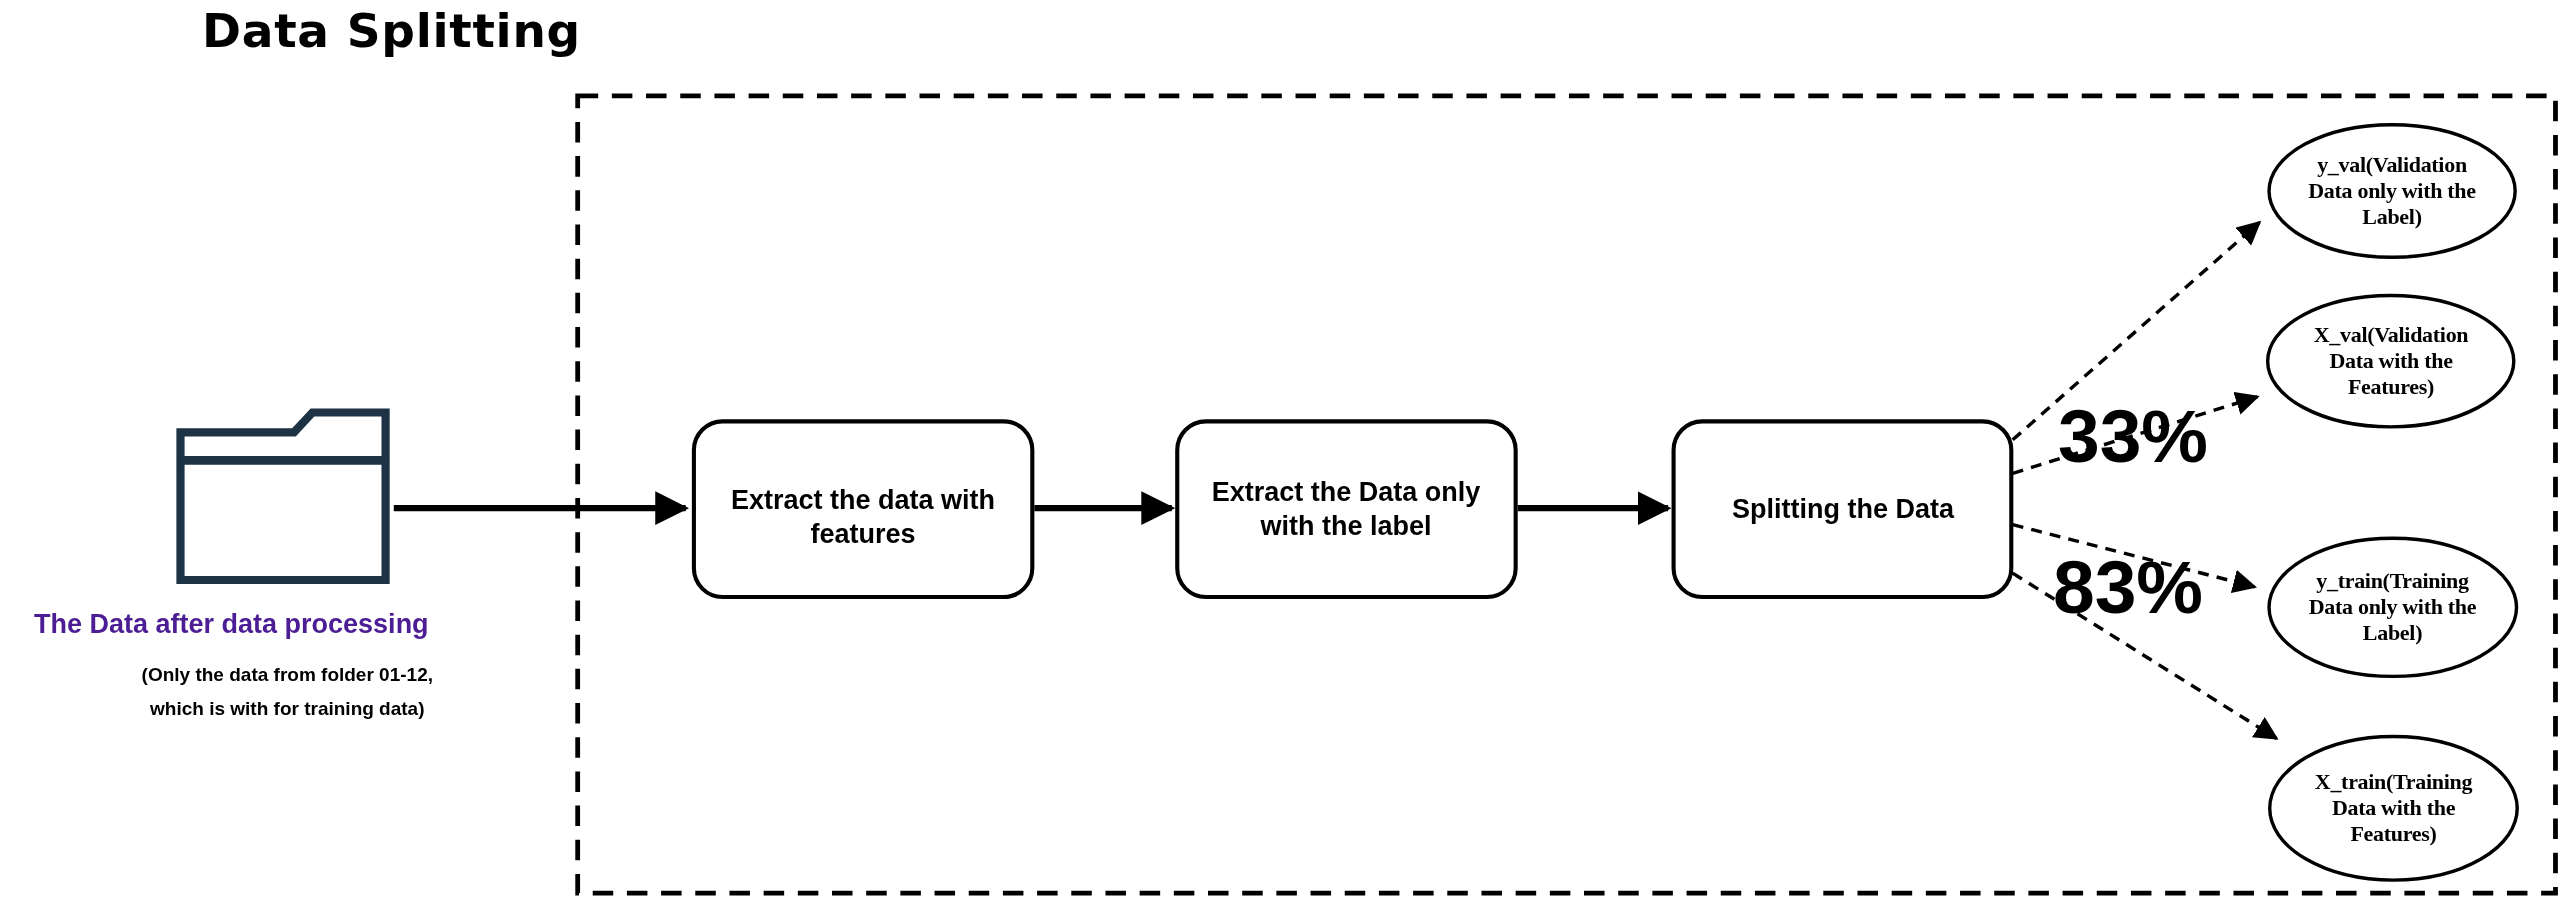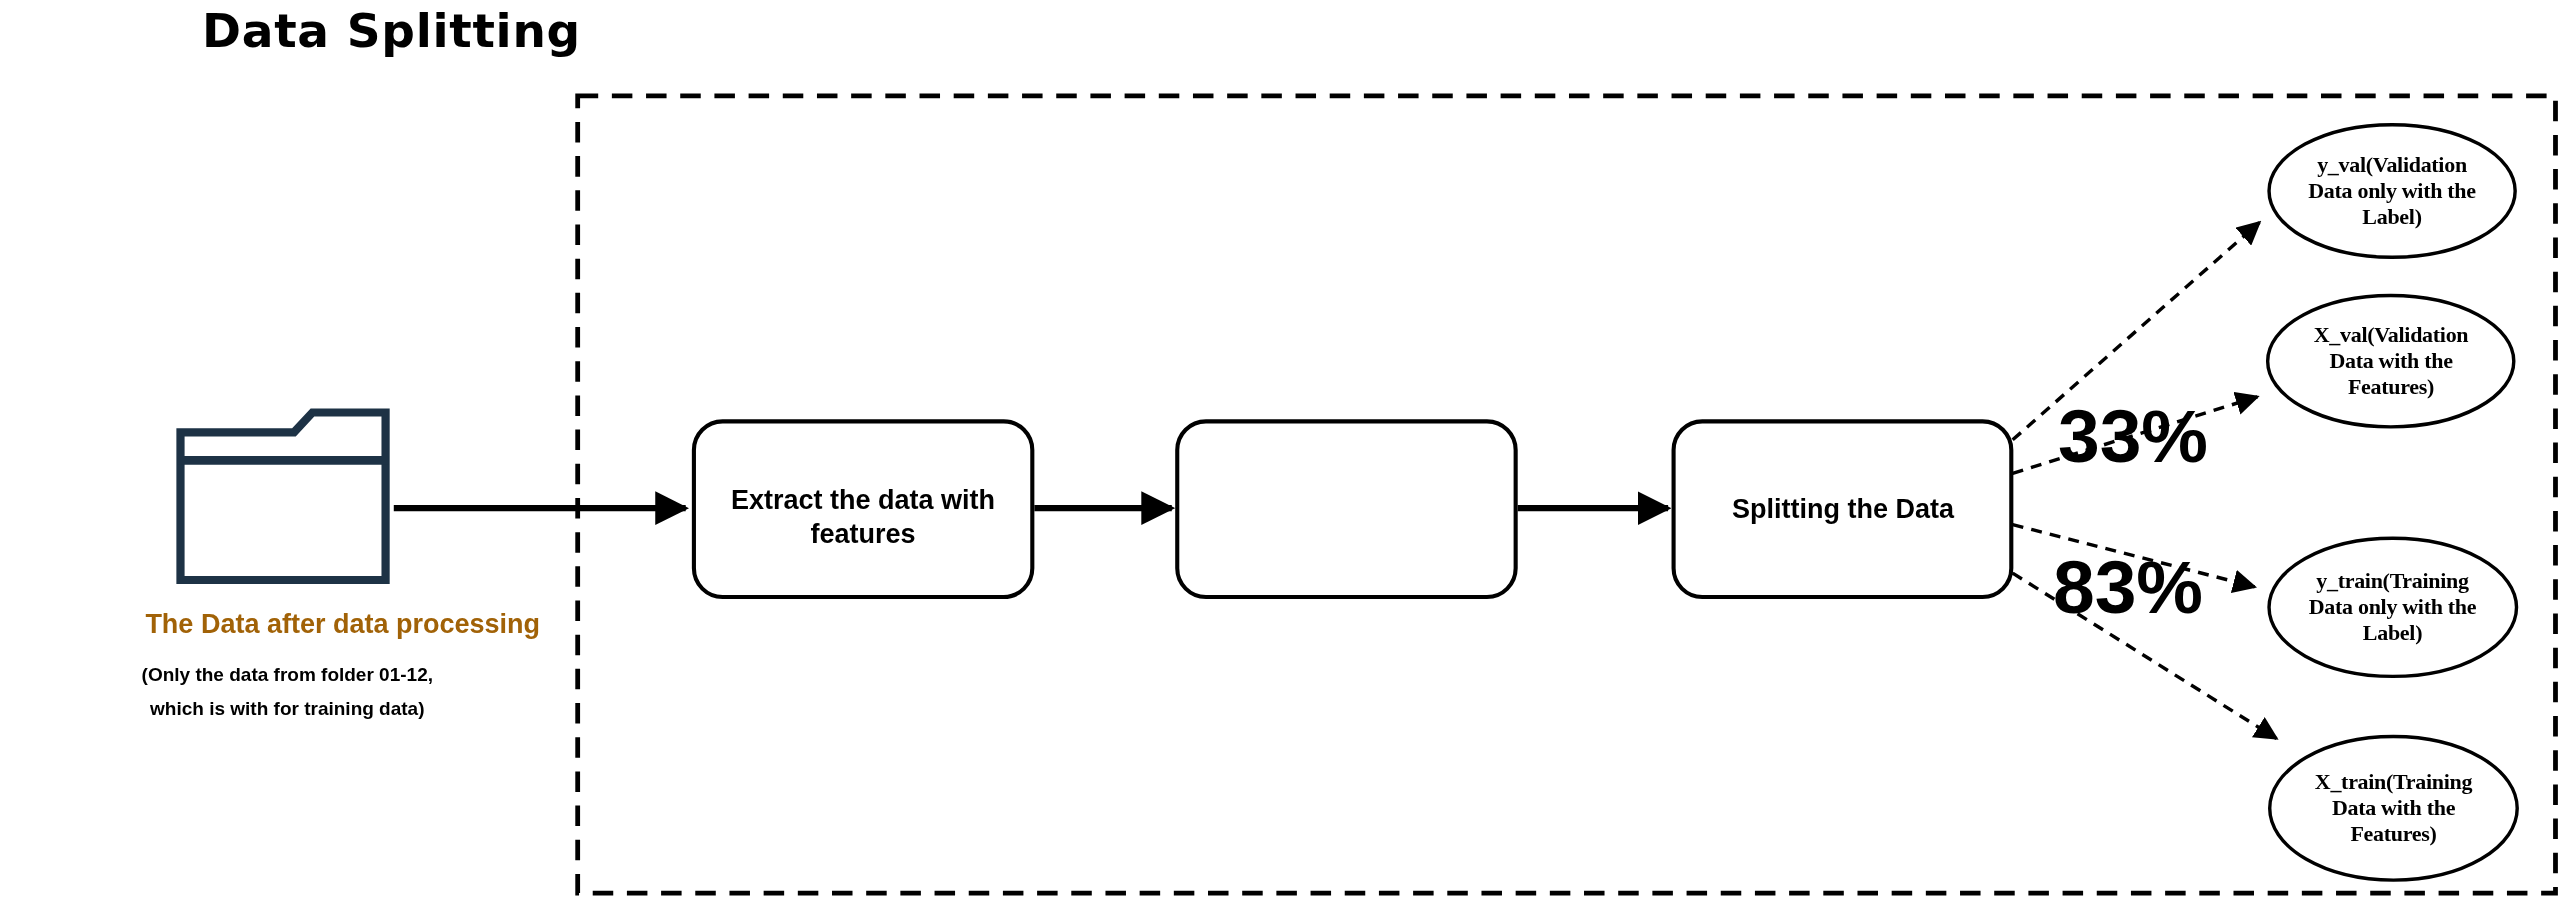--- a/index.html
+++ b/index.html
@@ -26,24 +26,24 @@
     left: 202px; top: 3.4px;
     font-family: "DejaVu Sans", sans-serif;
     font-weight: bold;
     font-size: 47px;
     color: #000;
     letter-spacing: 0.7px;
     white-space: nowrap;
   }
   .caption1 {
     left: 34px; top: 607px; width: 506px;
-    text-align: right;
+    text-align: left;
     font-weight: bold;
     font-size: 27px;
-    color: #a16207;
+    color: #4c1d95;
     line-height: 34px;
   }
   .caption23 {
     left: 10.3px; top: 658px; width: 554px;
     text-align: center;
     font-weight: bold;
     font-size: 19px;
     color: #000;
     line-height: 34px;
   }
@@ -125,20 +125,24 @@
   <div class="abs caption1">The Data after data processing</div>
   <div class="abs caption23">
     <div>(Only the data from folder 01-12,</div>
     <div>which is with for training data)</div>
   </div>
 
   <div class="abs box-label" style="left:694px; top:429px; width:338px; height:176px;">
     <div>Extract the data with</div>
     <div>features</div>
   </div>
+  <div class="abs box-label" style="left:1177px; top:421px; width:338px; height:176px;">
+    <div>Extract the Data only</div>
+    <div>with the label</div>
+  </div>
   <div class="abs box-label" style="left:1674px; top:421px; width:338px; height:176px;">
     <div>Splitting the Data</div>
   </div>
 
   <div class="abs pct" style="left:2044px; top:353px; width:178px;margin-top:40px;">33%</div>
   <div class="abs pct" style="left:2039px; top:544px; width:178px;">83%</div>
 
   <div class="abs ellipse-label" style="left:2269px; top:124px; width:246px; height:133px;">
     <div>y_val(Validation</div>
     <div>Data only with the</div>

